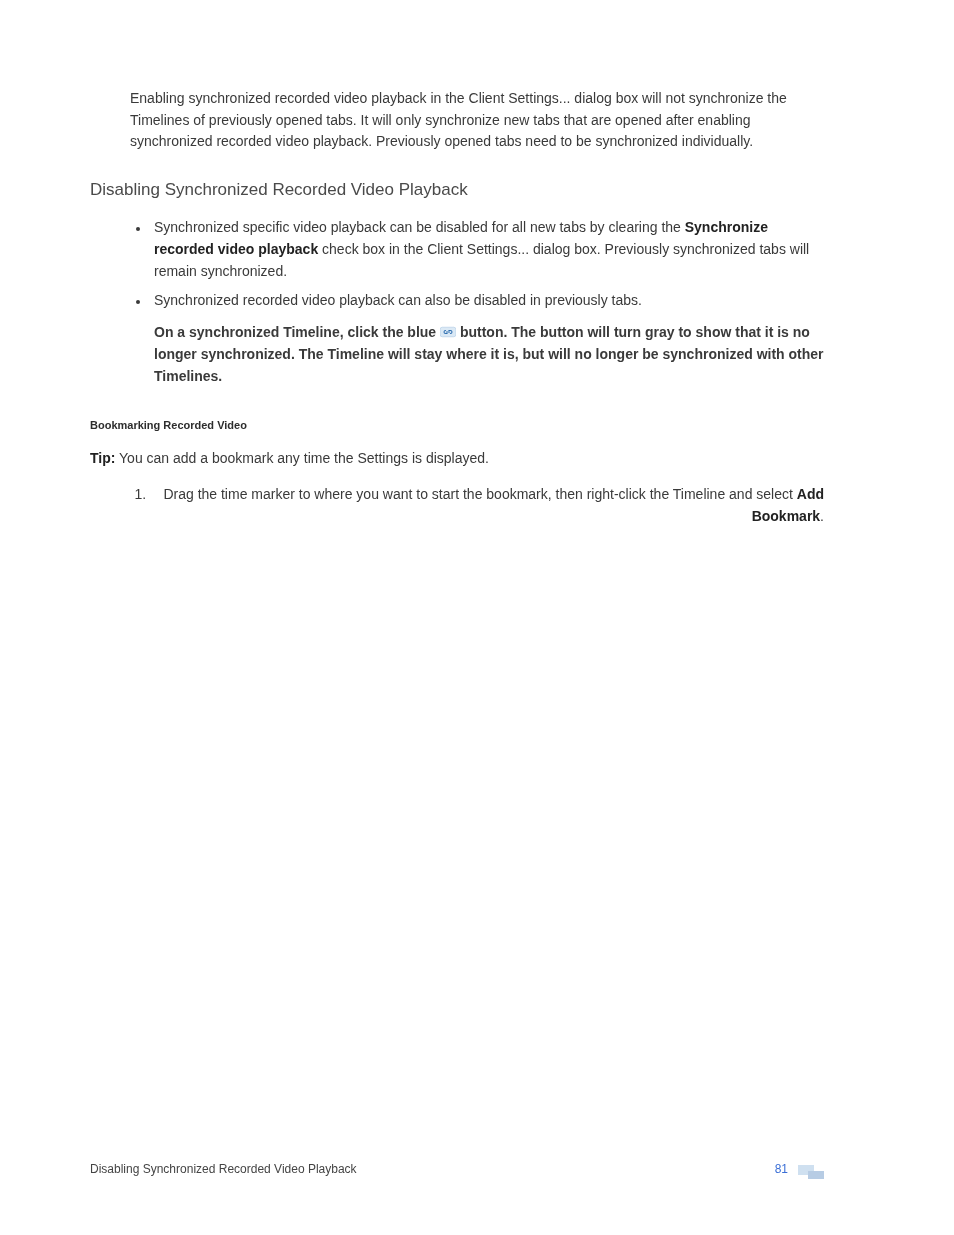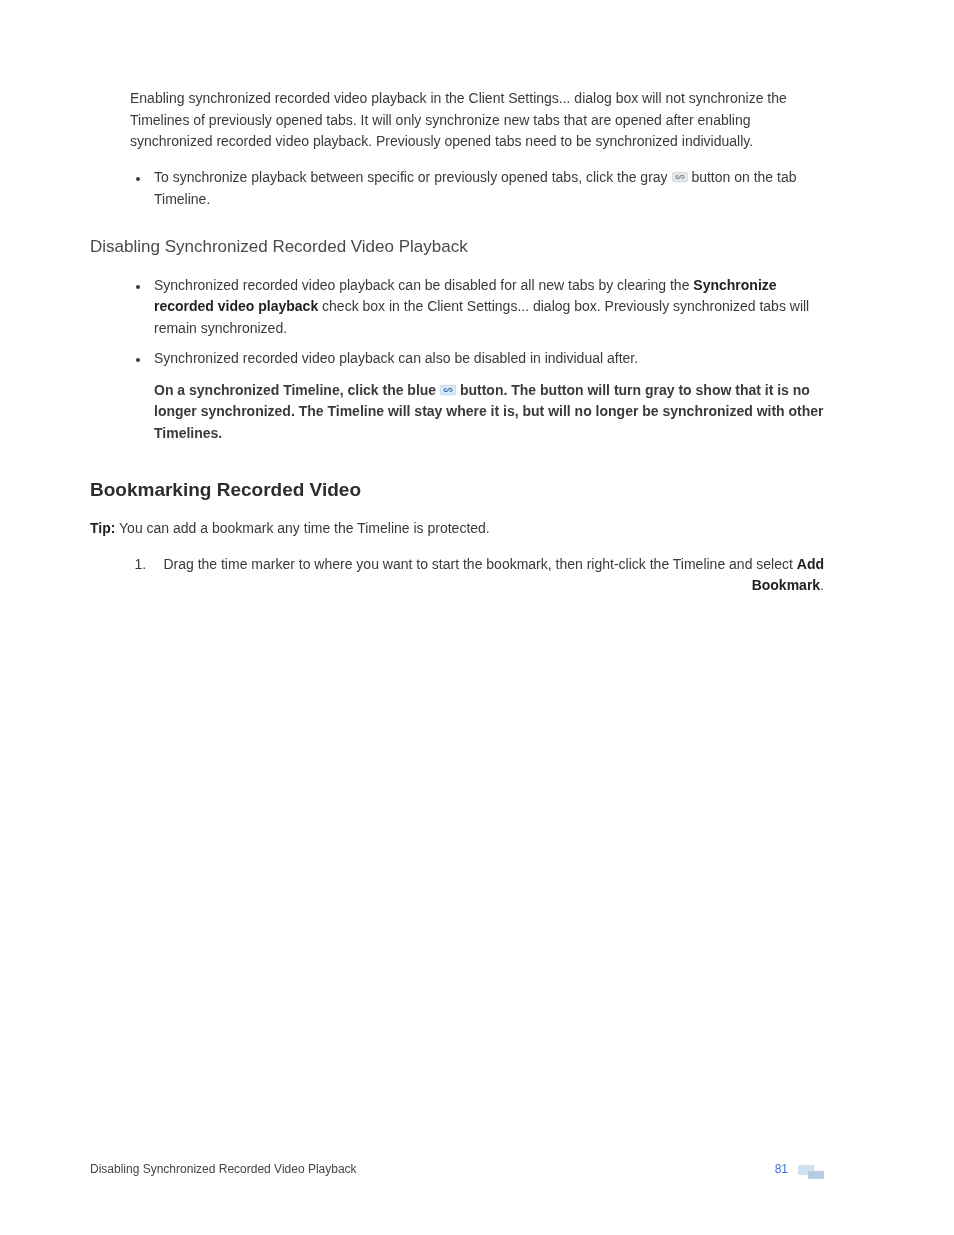--- a/index.html
+++ b/index.html
@@ -46,21 +46,21 @@
     text-align: right;
   }
   h2.section {
     font-weight: 400;
     font-size: 17px;
     color: #4a4a4a;
     margin: 24px 0 14px 0;
   }
   h2.bold-section {
     font-weight: 700;
-    font-size: 19px;
+    font-size: 11px;
     color: #2d2d2d;
     margin: 30px 0 14px 0;
   }
   strong { font-weight: 700; color: #222; }
   .link-icon {
     display: inline-block;
     vertical-align: middle;
     width: 16px;
     height: 12px;
     position: relative;
@@ -94,52 +94,44 @@
   .footer-logo .b { position: absolute; left: 10px; top: 6px; width: 16px; height: 8px; background: #b7cce4; }
 </style>
 </head>
 <body>
 
 <div class="page">
   <div class="content">
 
     <p class="indent1">Enabling synchronized recorded video playback in the Client Settings... dialog box will not synchronize the Timelines of previously opened tabs. It will only synchronize new tabs that are opened after enabling synchronized recorded video playback. Previously opened tabs need to be synchronized individually.</p>
 
-    <ul class="bullet">
-      <li>
-        <span>To synchronize playback between specific or previously opened tabs, click the gray </span><span class="link-icon"><svg viewBox="0 0 20 12" width="16" height="12">
-              <rect x="0" y="0" width="20" height="12" rx="3" fill="#e4e7ea" stroke="#b8bdc2" stroke-width="0.6"></rect>
-              <path d="M7 4 A2 2 0 0 0 7 8 L9 8 M13 8 A2 2 0 0 0 13 4 L11 4 M8 6 L12 6" stroke="#7c8186" stroke-width="1.3" fill="none" stroke-linecap="round"></path>
-            </svg></span><span> button on the tab Timeline.</span>
-      </li>
-    </ul>
 
     <h2 class="section">Disabling Synchronized Recorded Video Playback</h2>
 
     <ul class="bullet">
       <li>
-        <span>Synchronized recorded video playback can be disabled for all new tabs by clearing the </span><strong>Synchronize recorded video playback</strong><span> check box in the Client Settings... dialog box. Previously synchronized tabs will remain synchronized.</span>
+        <span>Synchronized specific video playback can be disabled for all new tabs by clearing the </span><strong>Synchronize recorded video playback</strong><span> check box in the Client Settings... dialog box. Previously synchronized tabs will remain synchronized.</span>
       </li>
       <li>
-        <span>Synchronized recorded video playback can also be disabled in individual after.</span>
+        <span>Synchronized recorded video playback can also be disabled in previously tabs.</span>
         <p class="li-para">
           <span>On a synchronized Timeline, click the blue </span><span class="link-icon"><svg viewBox="0 0 20 12" width="16" height="12">
                 <rect x="0" y="0" width="20" height="12" rx="3" fill="#dbe9f5" stroke="#9fbfe0" stroke-width="0.6"></rect>
                 <path d="M7 4 A2 2 0 0 0 7 8 L9 8 M13 8 A2 2 0 0 0 13 4 L11 4 M8 6 L12 6" stroke="#2f6fb0" stroke-width="1.3" fill="none" stroke-linecap="round"></path>
               </svg></span><span> button. The button will turn gray to show that it is no longer synchronized. The Timeline will stay where it is, but will no longer be synchronized with other Timelines.</span>
         </p>
       </li>
     </ul>
 
     <h2 class="bold-section">Bookmarking Recorded Video</h2>
 
 
 
     <p>
-      <strong>Tip:</strong><span> You can add a bookmark any time the Timeline is protected.</span>
+      <strong>Tip:</strong><span> You can add a bookmark any time the Settings is displayed.</span>
     </p>
 
     <ol class="num">
       <li>
         <span>Drag the time marker to where you want to start the bookmark, then right-click the Timeline and select </span><strong>Add Bookmark</strong><span>.</span>
       </li>
     </ol>
 
   </div>
 

